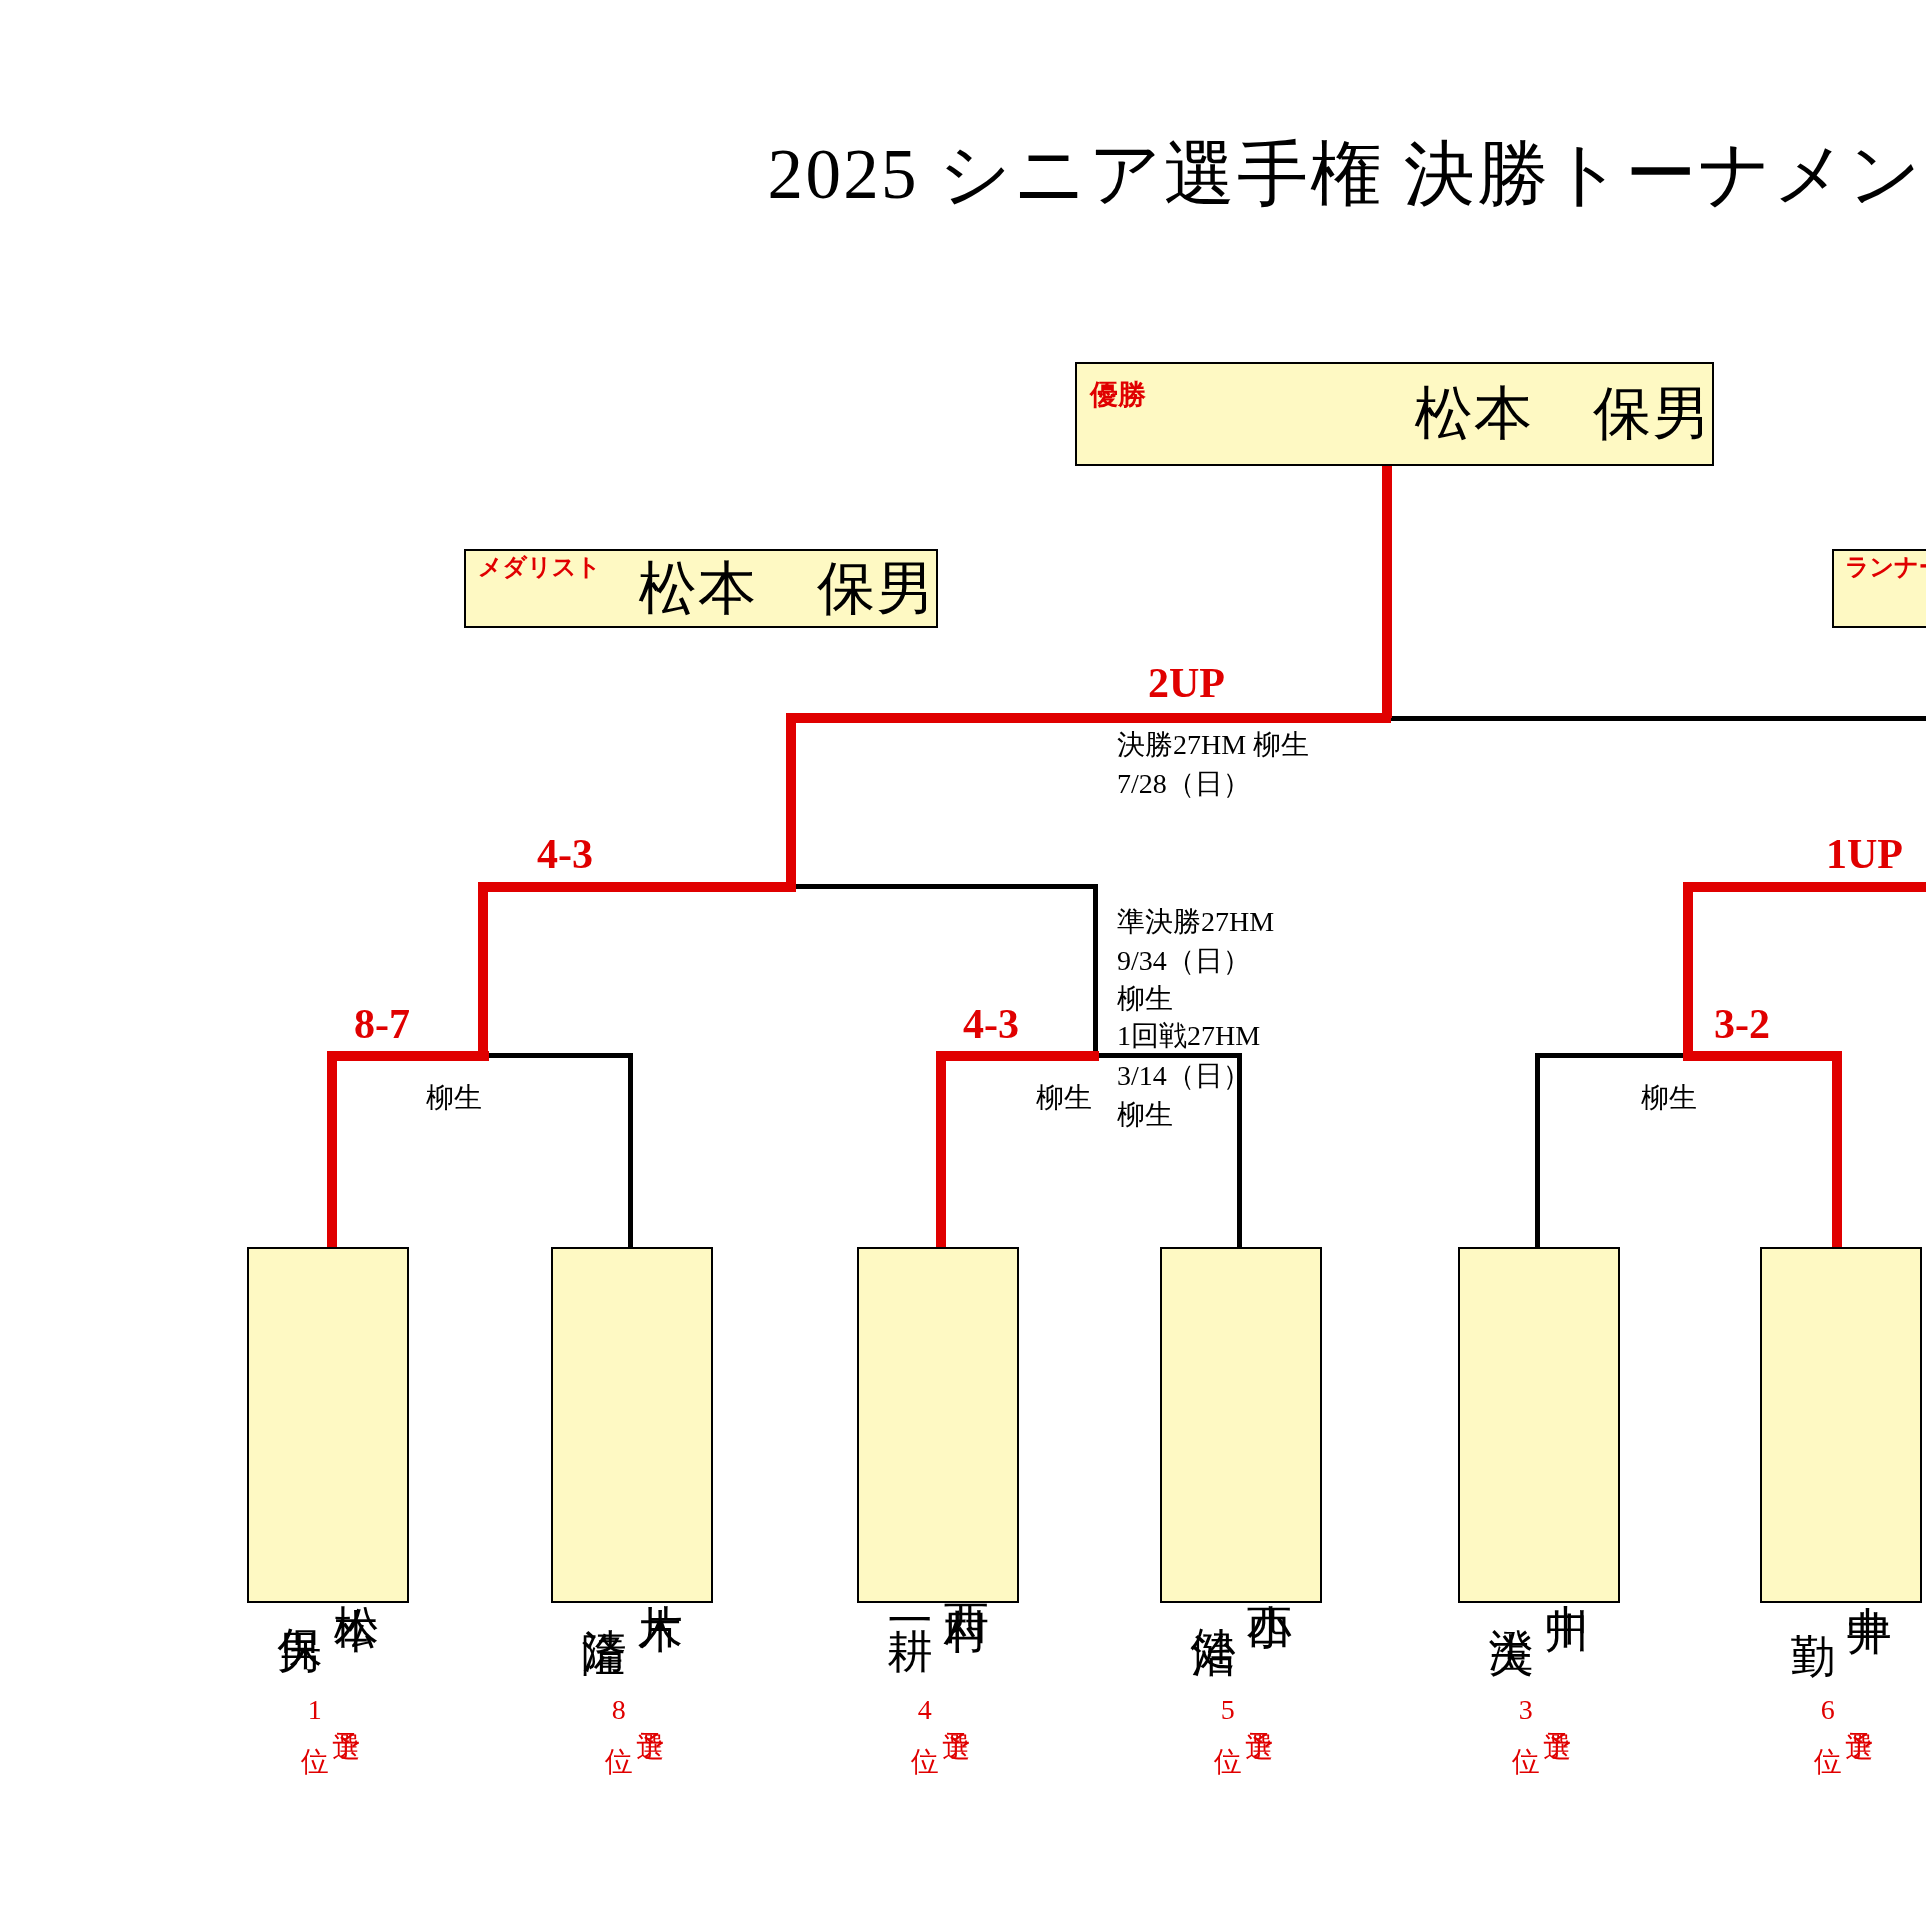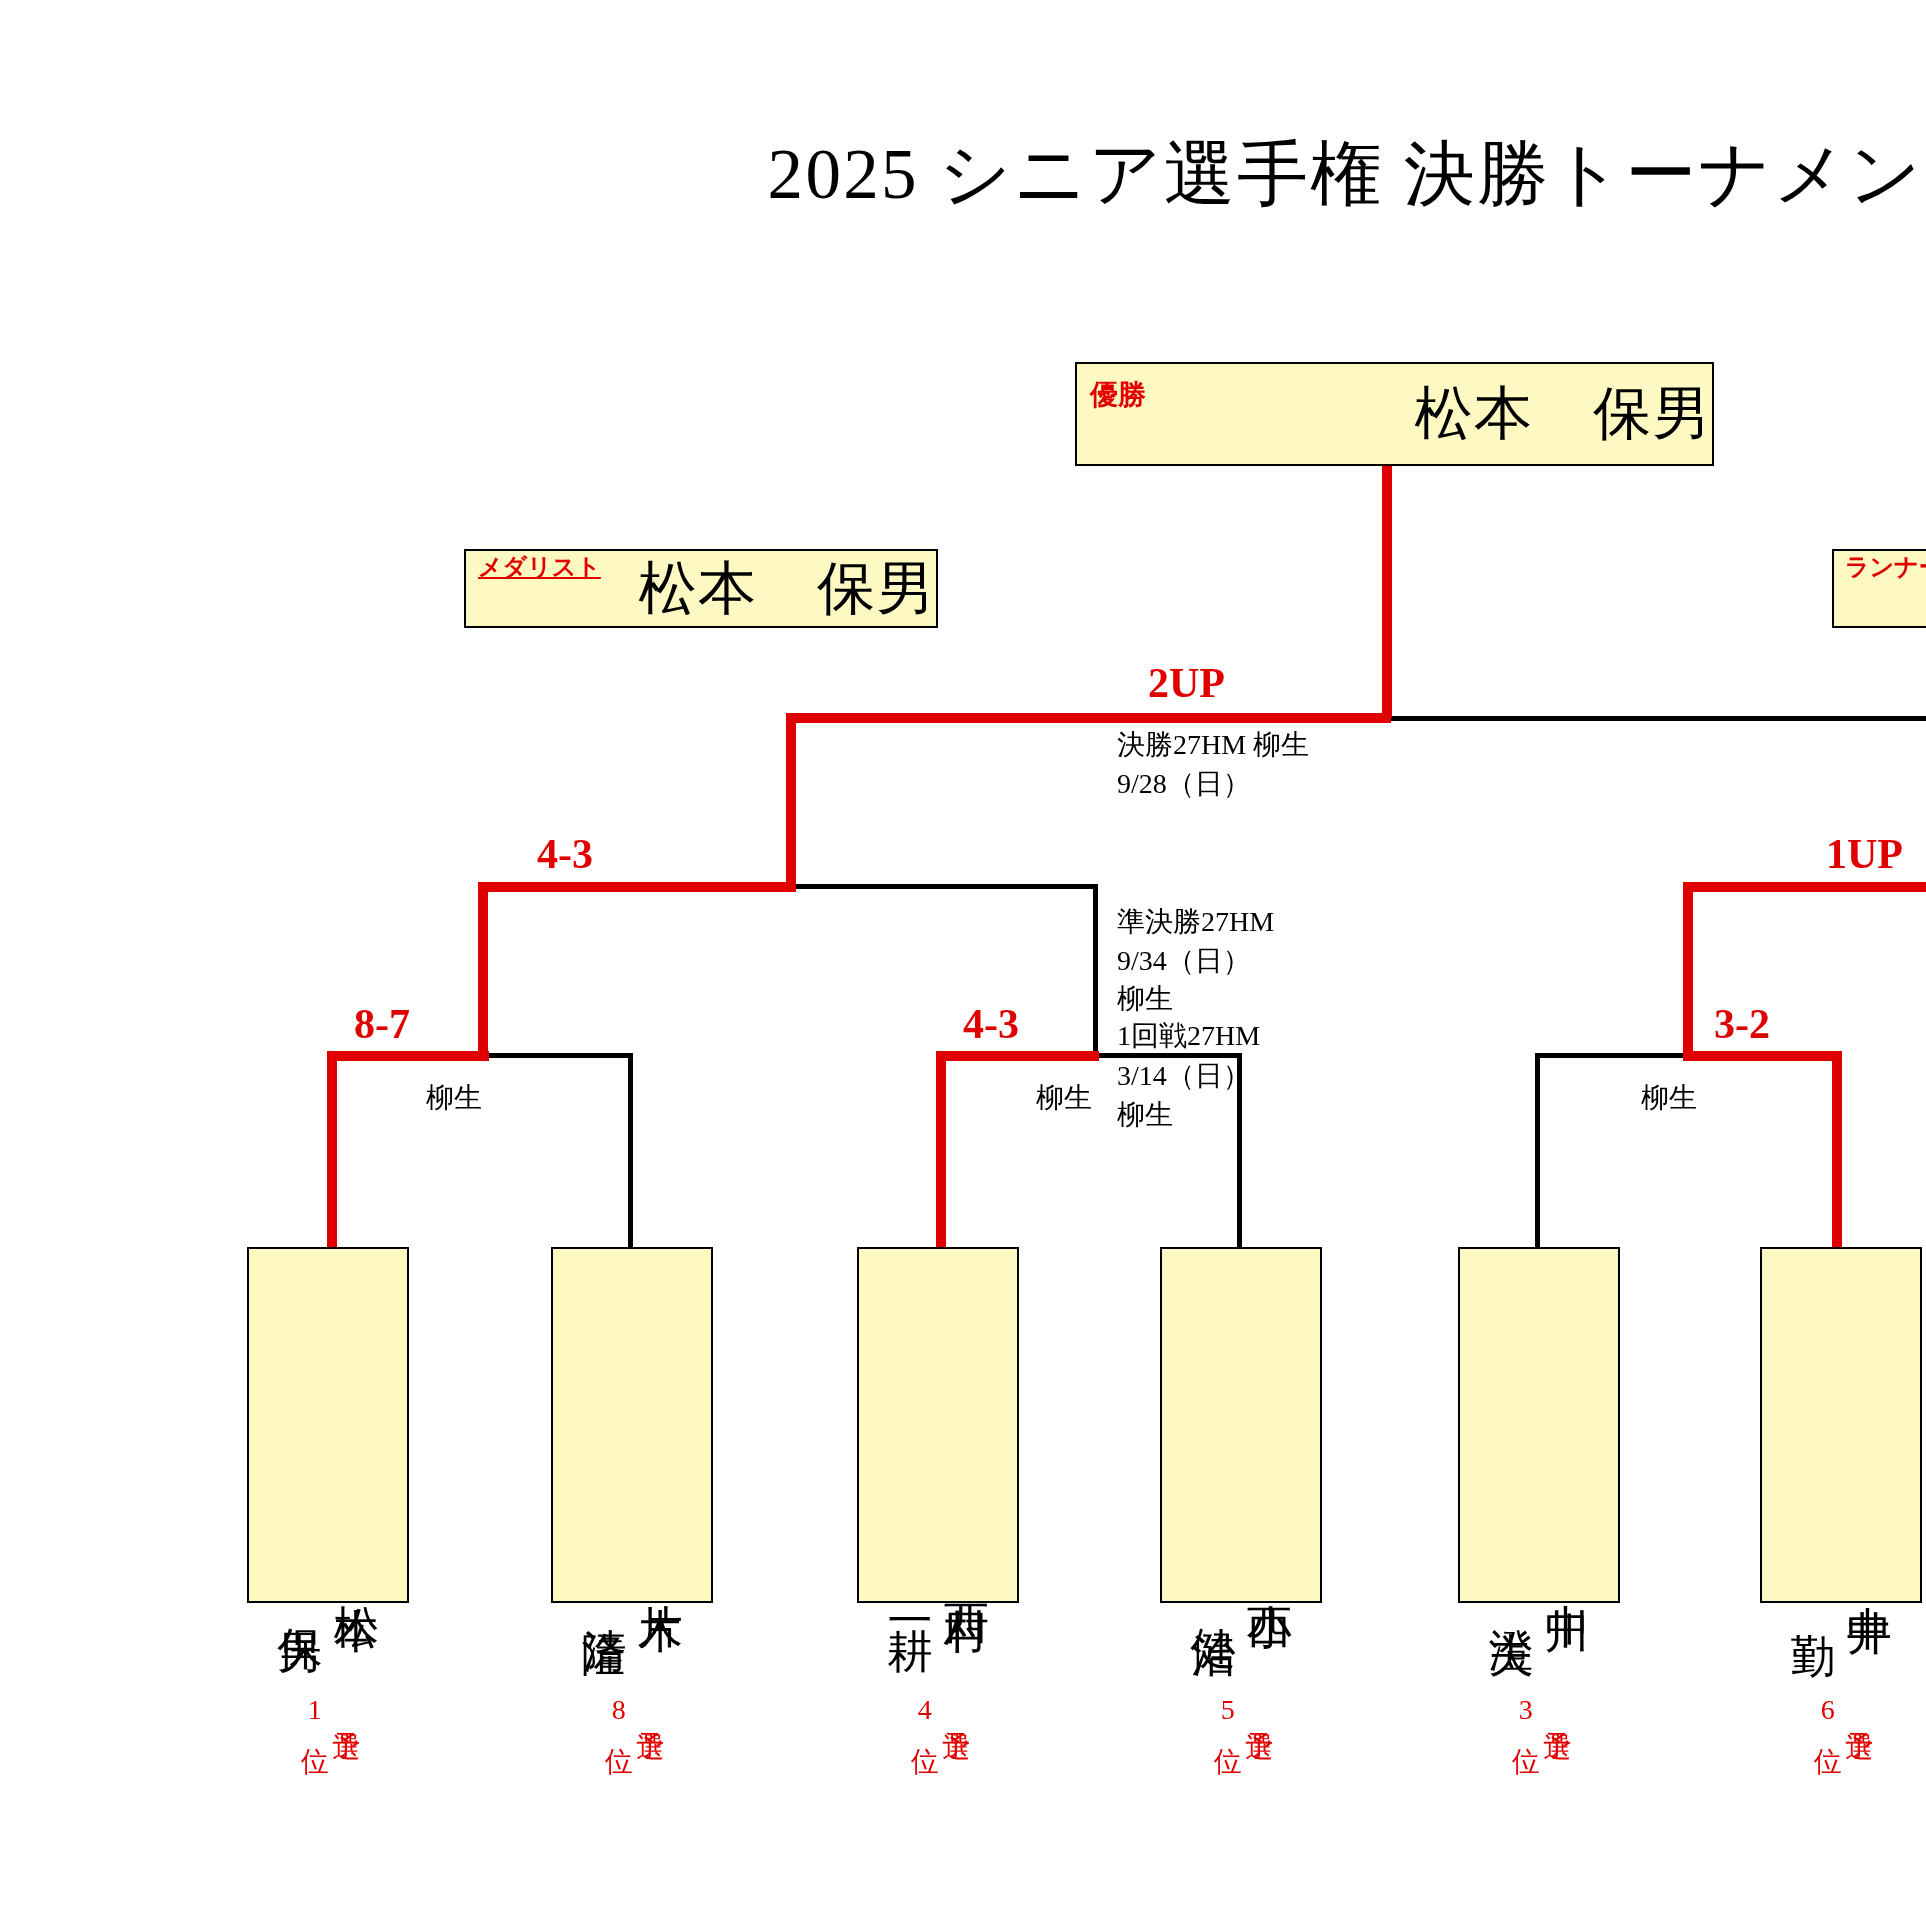--- a/index.html
+++ b/index.html
@@ -47,21 +47,21 @@
 
   
   .tag{
     position:absolute;
     color:#e00000;
     font-weight:bold;
     white-space:pre;
     z-index:6;
   }
   .tag-yusho{font-size:28px;}
-  .tag-medal{font-size:24px;text-decoration:underline;}
+  .tag-medal{font-size:24px;}
   .tag-runner{font-size:24px;}
 
   
   .seed{
     position:absolute;
     color:#e00000;
     writing-mode:vertical-rl;
     text-orientation:upright;
     font-size:28px;
     line-height:1.12;
@@ -110,21 +110,21 @@
     <span>松本　保男</span>
   </div>
   <div class="tag tag-medal" style="left:478px;top:551px;">メダリスト</div>
 
   <div class="box champ" style="left:1832px;top:549px;width:474px;height:79px;">
     
   </div>
   <div class="tag tag-runner" style="left:1845px;top:551px;">ランナーアップ</div>
 
   <div class="lbl lbl-c" style="left:1117px;top:726px;width:539px;">決勝27HM 柳生</div>
-  <div class="lbl lbl-c" style="left:1117px;top:765px;width:539px;">9/28（日）</div>
+  <div class="lbl lbl-c" style="left:1117px;top:765px;width:539px;">7/28（日）</div>
 
   <div class="lbl lbl-c" style="left:1117px;top:903px;width:539px;">準決勝27HM</div>
   <div class="lbl lbl-c" style="left:1117px;top:942px;width:539px;">9/34（日）</div>
   <div class="lbl lbl-c" style="left:1117px;top:980px;width:539px;">柳生</div>
 
   <div class="lbl lbl-c" style="left:1117px;top:1017px;width:539px;">1回戦27HM</div>
   <div class="lbl lbl-c" style="left:1117px;top:1057px;width:539px;">3/14（日）</div>
   <div class="lbl lbl-c" style="left:1117px;top:1096px;width:539px;">柳生</div>
 
   <div class="lnr" style="left:1382px;top:466px;width:10px;height:252px;"></div>

